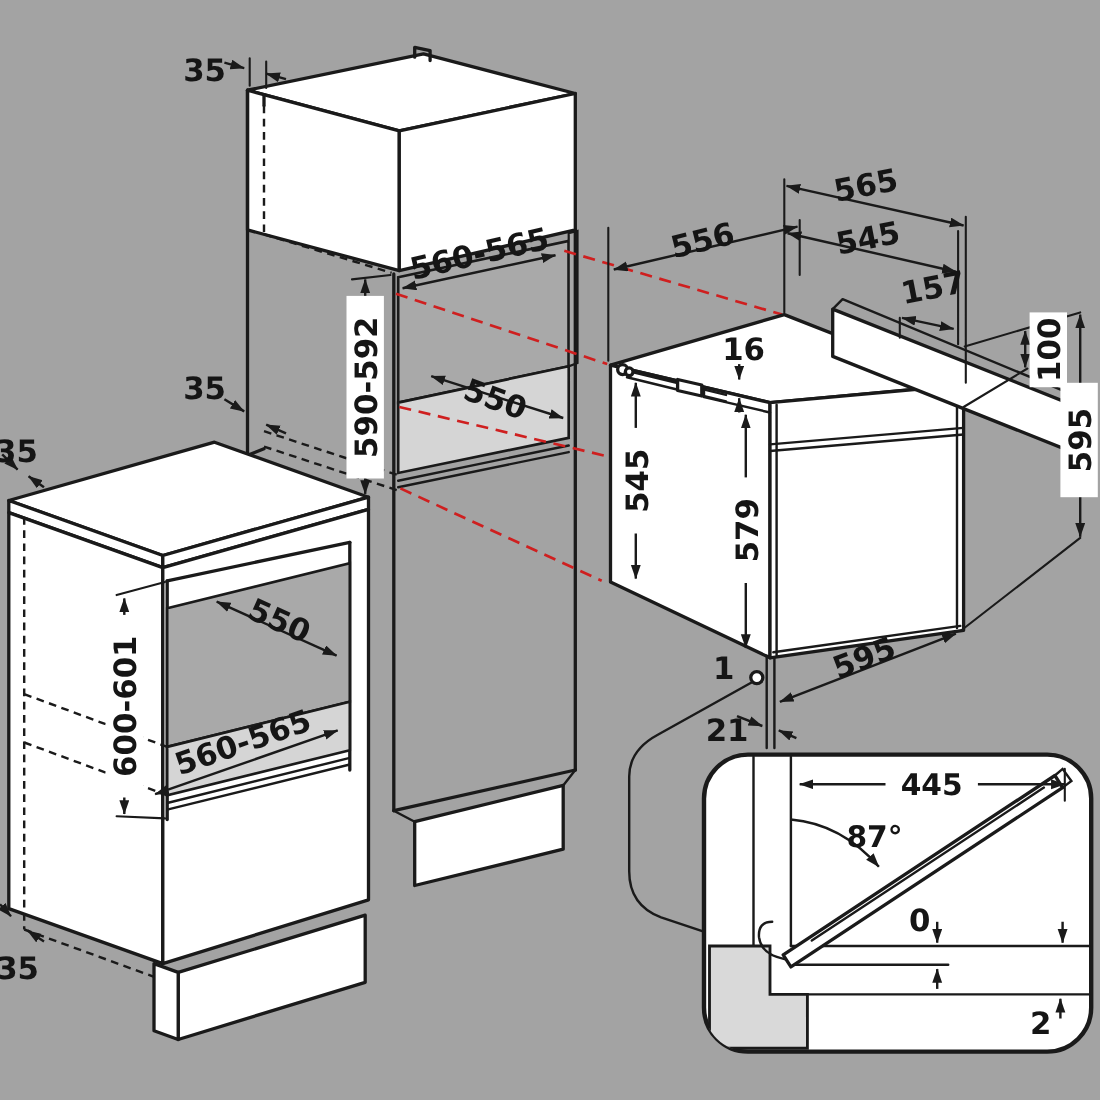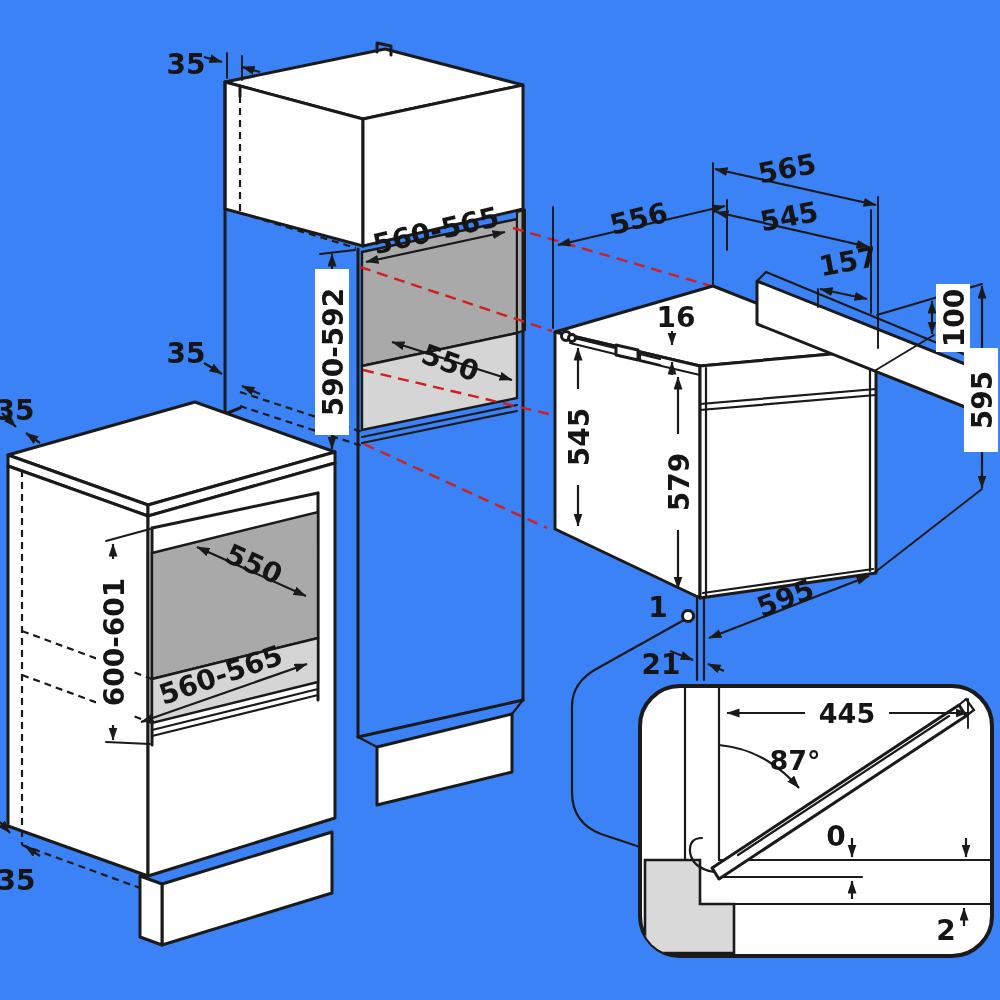--- a/index.html
+++ b/index.html
@@ -1,16 +1,16 @@
 <!DOCTYPE html>
 <html><head>
 <meta charset="utf-8">
 <style>
   html,body{margin:0;padding:0;background:#ffffff;}
-  .stage{position:relative;width:1000px;height:1000px;background:#3b82f6;overflow:hidden;
+  .stage{position:relative;width:1000px;height:1000px;background:#a3a3a3;overflow:hidden;
          font-family:"DejaVu Sans","Liberation Sans",sans-serif;}
   svg{display:block;}
   text{font-family:"DejaVu Sans","Liberation Sans",sans-serif;font-weight:bold;fill:#151515;}
   .dim{font-size:28px;}
   .dim-sm{font-size:27px;}
   .outline{fill:none;stroke:#1a1a1a;stroke-width:3;stroke-linejoin:round;stroke-linecap:round;}
   .outline-f{fill:#ffffff;stroke:#1a1a1a;stroke-width:3;stroke-linejoin:round;}
   .thin{fill:none;stroke:#1a1a1a;stroke-width:2.2;stroke-linecap:round;}
   .ext{fill:none;stroke:#1a1a1a;stroke-width:1.9;stroke-linecap:round;}
   .hid{fill:none;stroke:#1a1a1a;stroke-width:2.2;stroke-dasharray:7 5;stroke-linecap:butt;}

